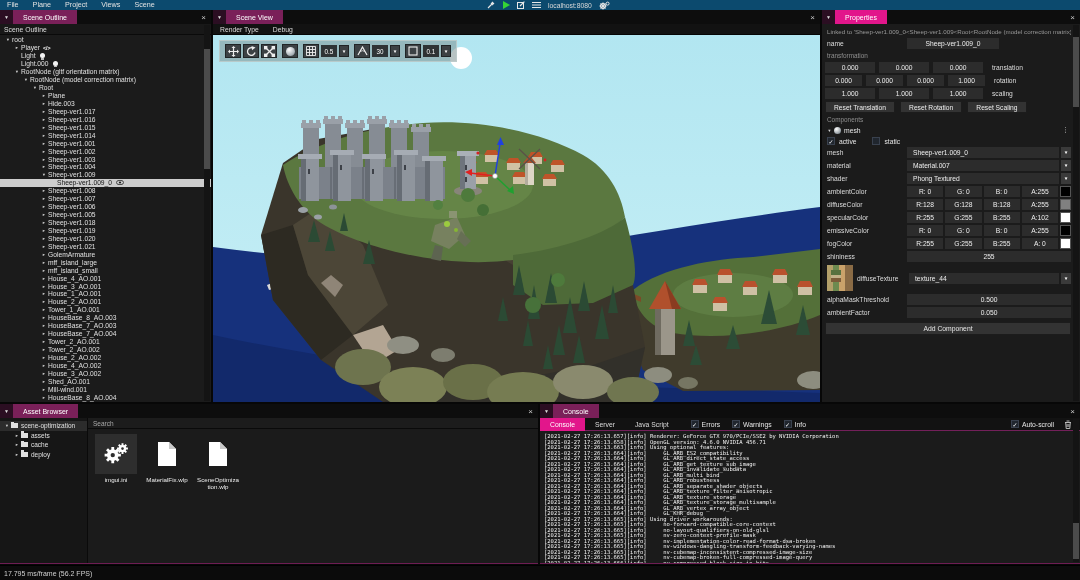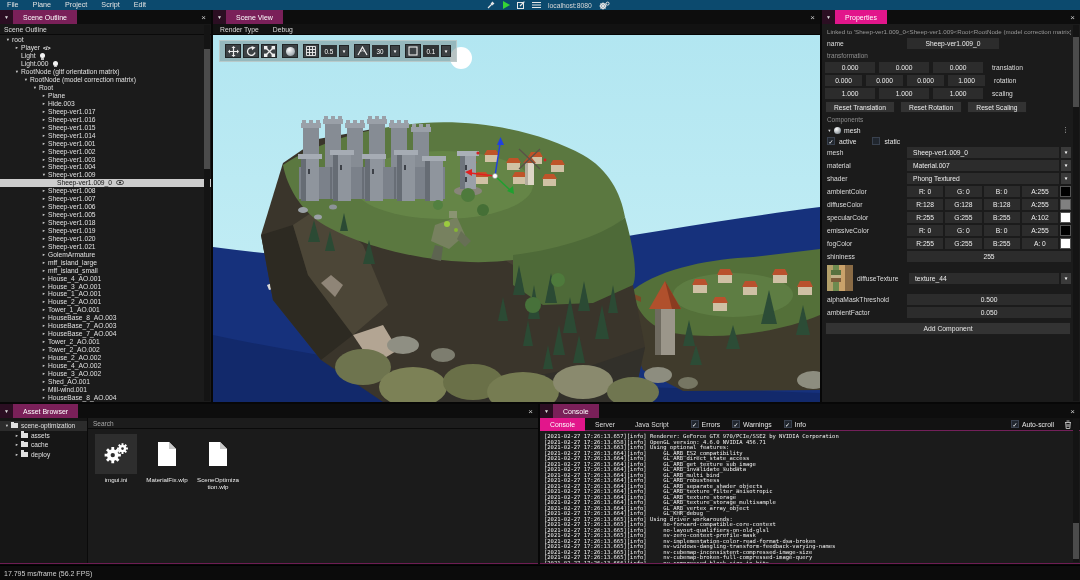--- a/index.html
+++ b/index.html
@@ -148,22 +148,22 @@
                align-items:center; padding-left:4px; font-size:7px; color:#d0d0d0; }
 </style>
 </head>
 <body>
 
 <div class="menubar">
   <div id="menu-items" style="display:flex">
       <span class="menu-item">File</span>
       <span class="menu-item">Plane</span>
       <span class="menu-item">Project</span>
-      <span class="menu-item">Script</span>
-      <span class="menu-item">Edit</span>
+      <span class="menu-item">Views</span>
+      <span class="menu-item">Scene</span>
     </div>
   <div class="mb-icons">
     <svg width="8" height="8" viewBox="0 0 8 8">
         <path d="M1,7 L6,2 M5,1 L7,3 M4,2 l2,2" stroke="#e8e8e8" stroke-width="1.1" fill="none"></path>
       </svg>
     <svg width="8" height="8" viewBox="0 0 8 8">
         <path d="M1,0 L8,4 L1,8 Z" fill="#35d435"></path>
       </svg>
     <svg width="8" height="8" viewBox="0 0 8 8">
         <rect x="0.5" y="1.5" width="6" height="6" fill="none" stroke="#e8e8e8" stroke-width="1"></rect>

